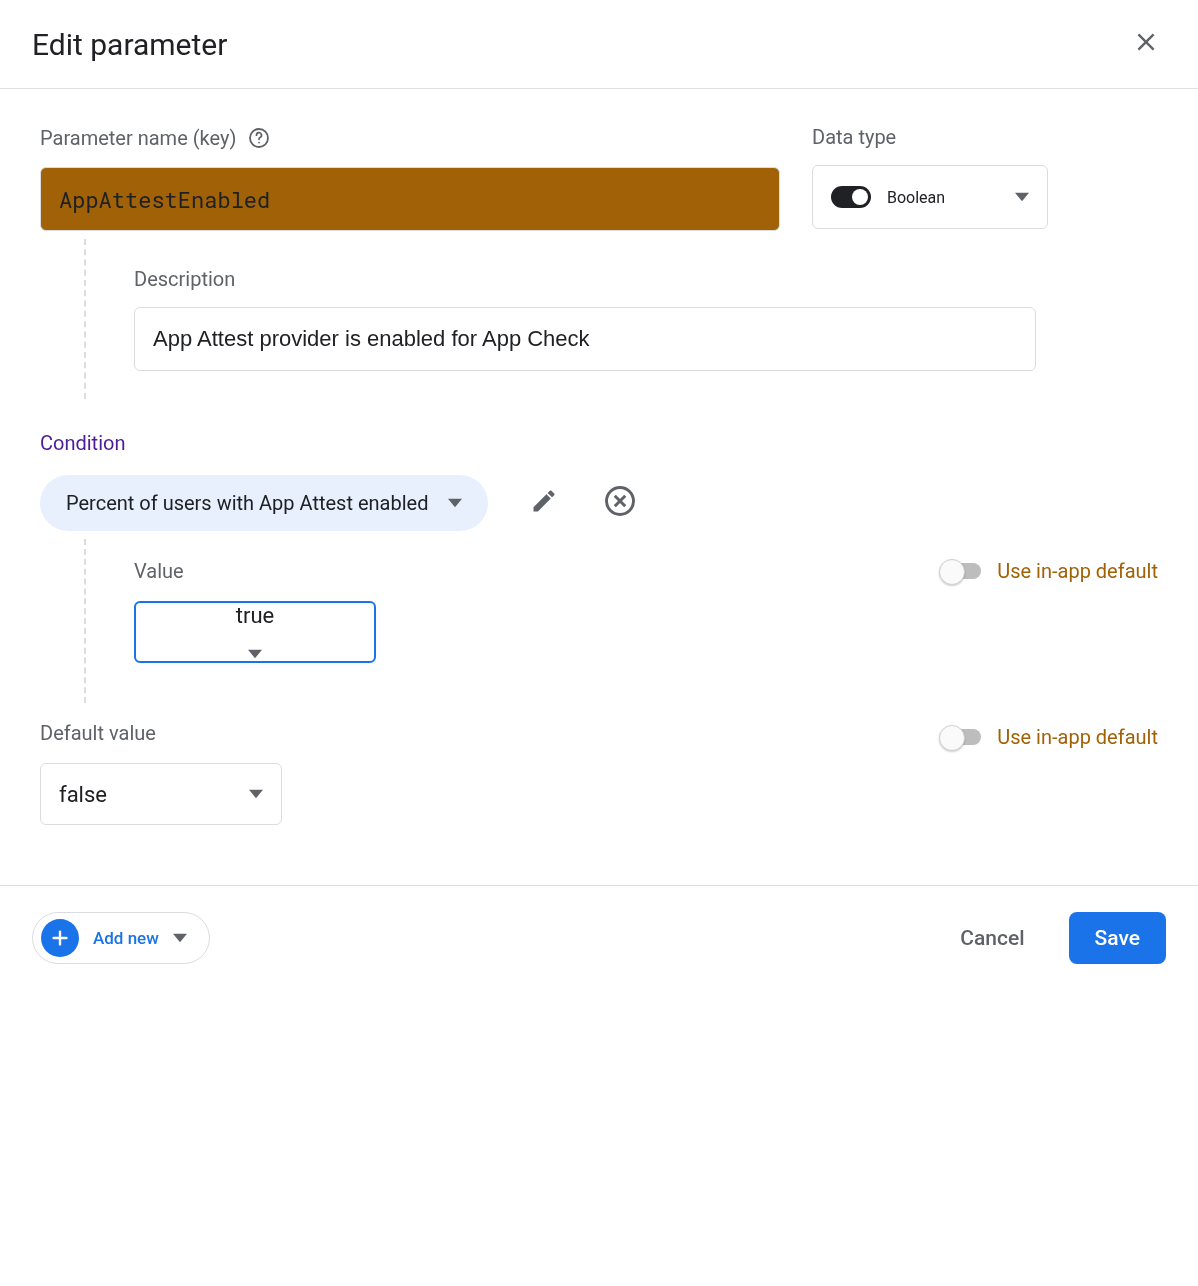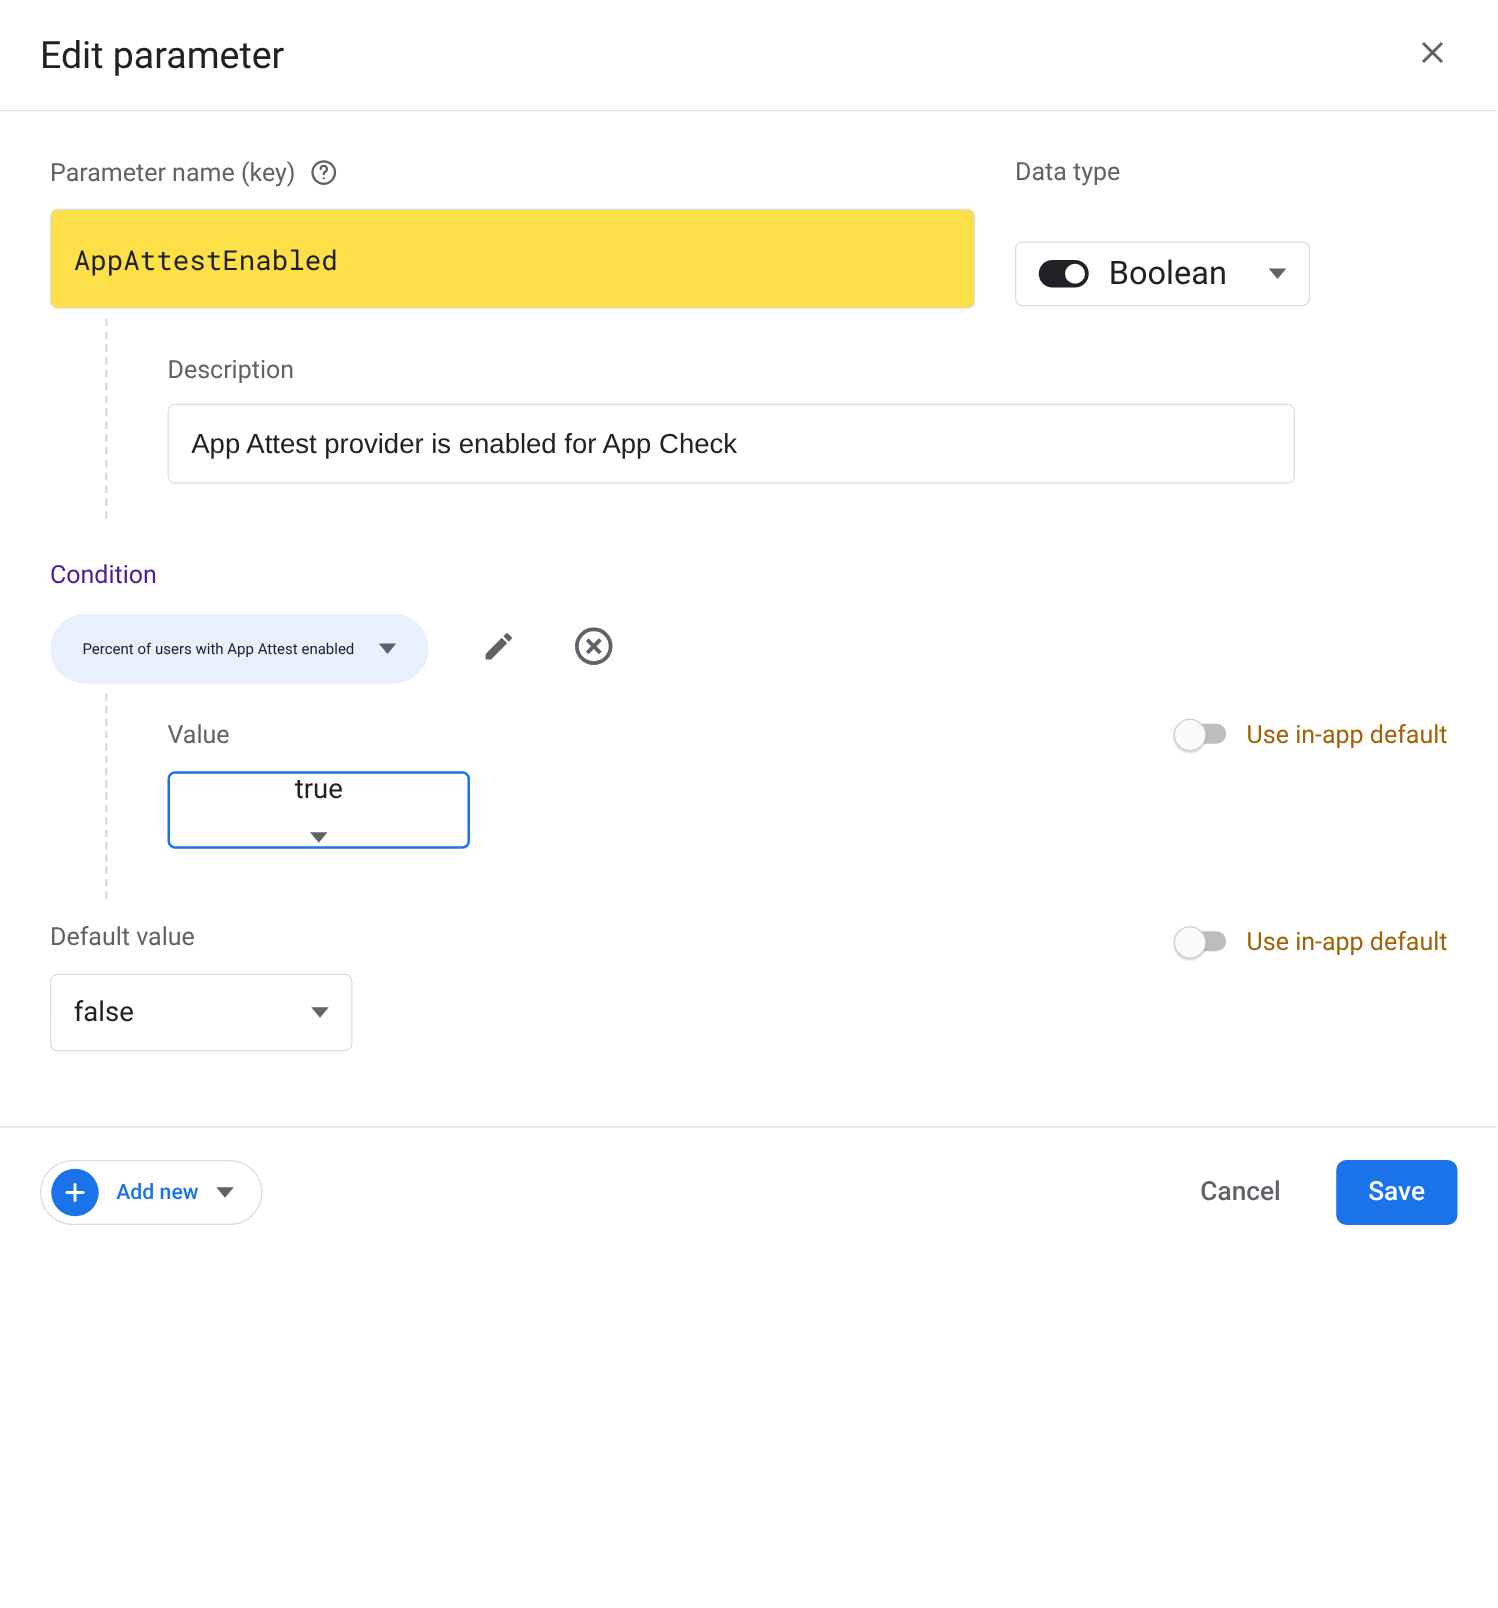--- a/index.html
+++ b/index.html
@@ -47,48 +47,47 @@
     align-items: center;
     gap: 10px;
   }
   .help-icon {
     width: 26px; height: 26px;
     display: inline-flex; align-items: center; justify-content: center;
     color: #5f6368;
   }
   .help-icon svg { width: 24px; height: 24px; }
   .text-input {
-    height: 80px;
+    height: 64px;
     border: 1px solid #dadce0;
     border-radius: 6px;
     font-size: 22px;
     padding: 0 18px;
-    background: #fde047;
+    background: #a16207;
     color: #202124;
   }
   .param-name-input {
     font-family: 'Roboto Mono', 'Menlo', monospace;
     font-size: 22px;
     width: 740px;
   }
   .datatype-field { flex: 1; }
   .datatype-select {
-    height: 52px;
+    height: 64px;
     border: 1px solid #dadce0;
     border-radius: 6px;
     display: flex;
     align-items: center;
     padding: 0 18px;
     gap: 16px;
-    font-size: 26px;
+    font-size: 16px;
     color: #202124;
     cursor: pointer;
     justify-content: space-between;
     width: 236px;
-    margin-top: 28px;
   }
   .datatype-left { display: flex; align-items: center; gap: 16px; }
   .bool-pill {
     width: 40px; height: 22px; border-radius: 11px;
     background: #202124; position: relative;
     flex-shrink: 0;
   }
   .bool-pill::after {
     content: '';
     position: absolute; right: 3px; top: 3px;
@@ -133,21 +132,21 @@
     gap: 36px;
   }
   .chip {
     background: #e8f0fe;
     color: #202124;
     border-radius: 28px;
     height: 56px;
     display: flex;
     align-items: center;
     padding: 0 26px;
-    font-size: 12px;
+    font-size: 20px;
     gap: 20px;
     cursor: pointer;
   }
   .icon-btn {
     width: 40px; height: 40px;
     display: flex; align-items: center; justify-content: center;
     color: #5f6368;
     cursor: pointer;
     border-radius: 50%;
   }

